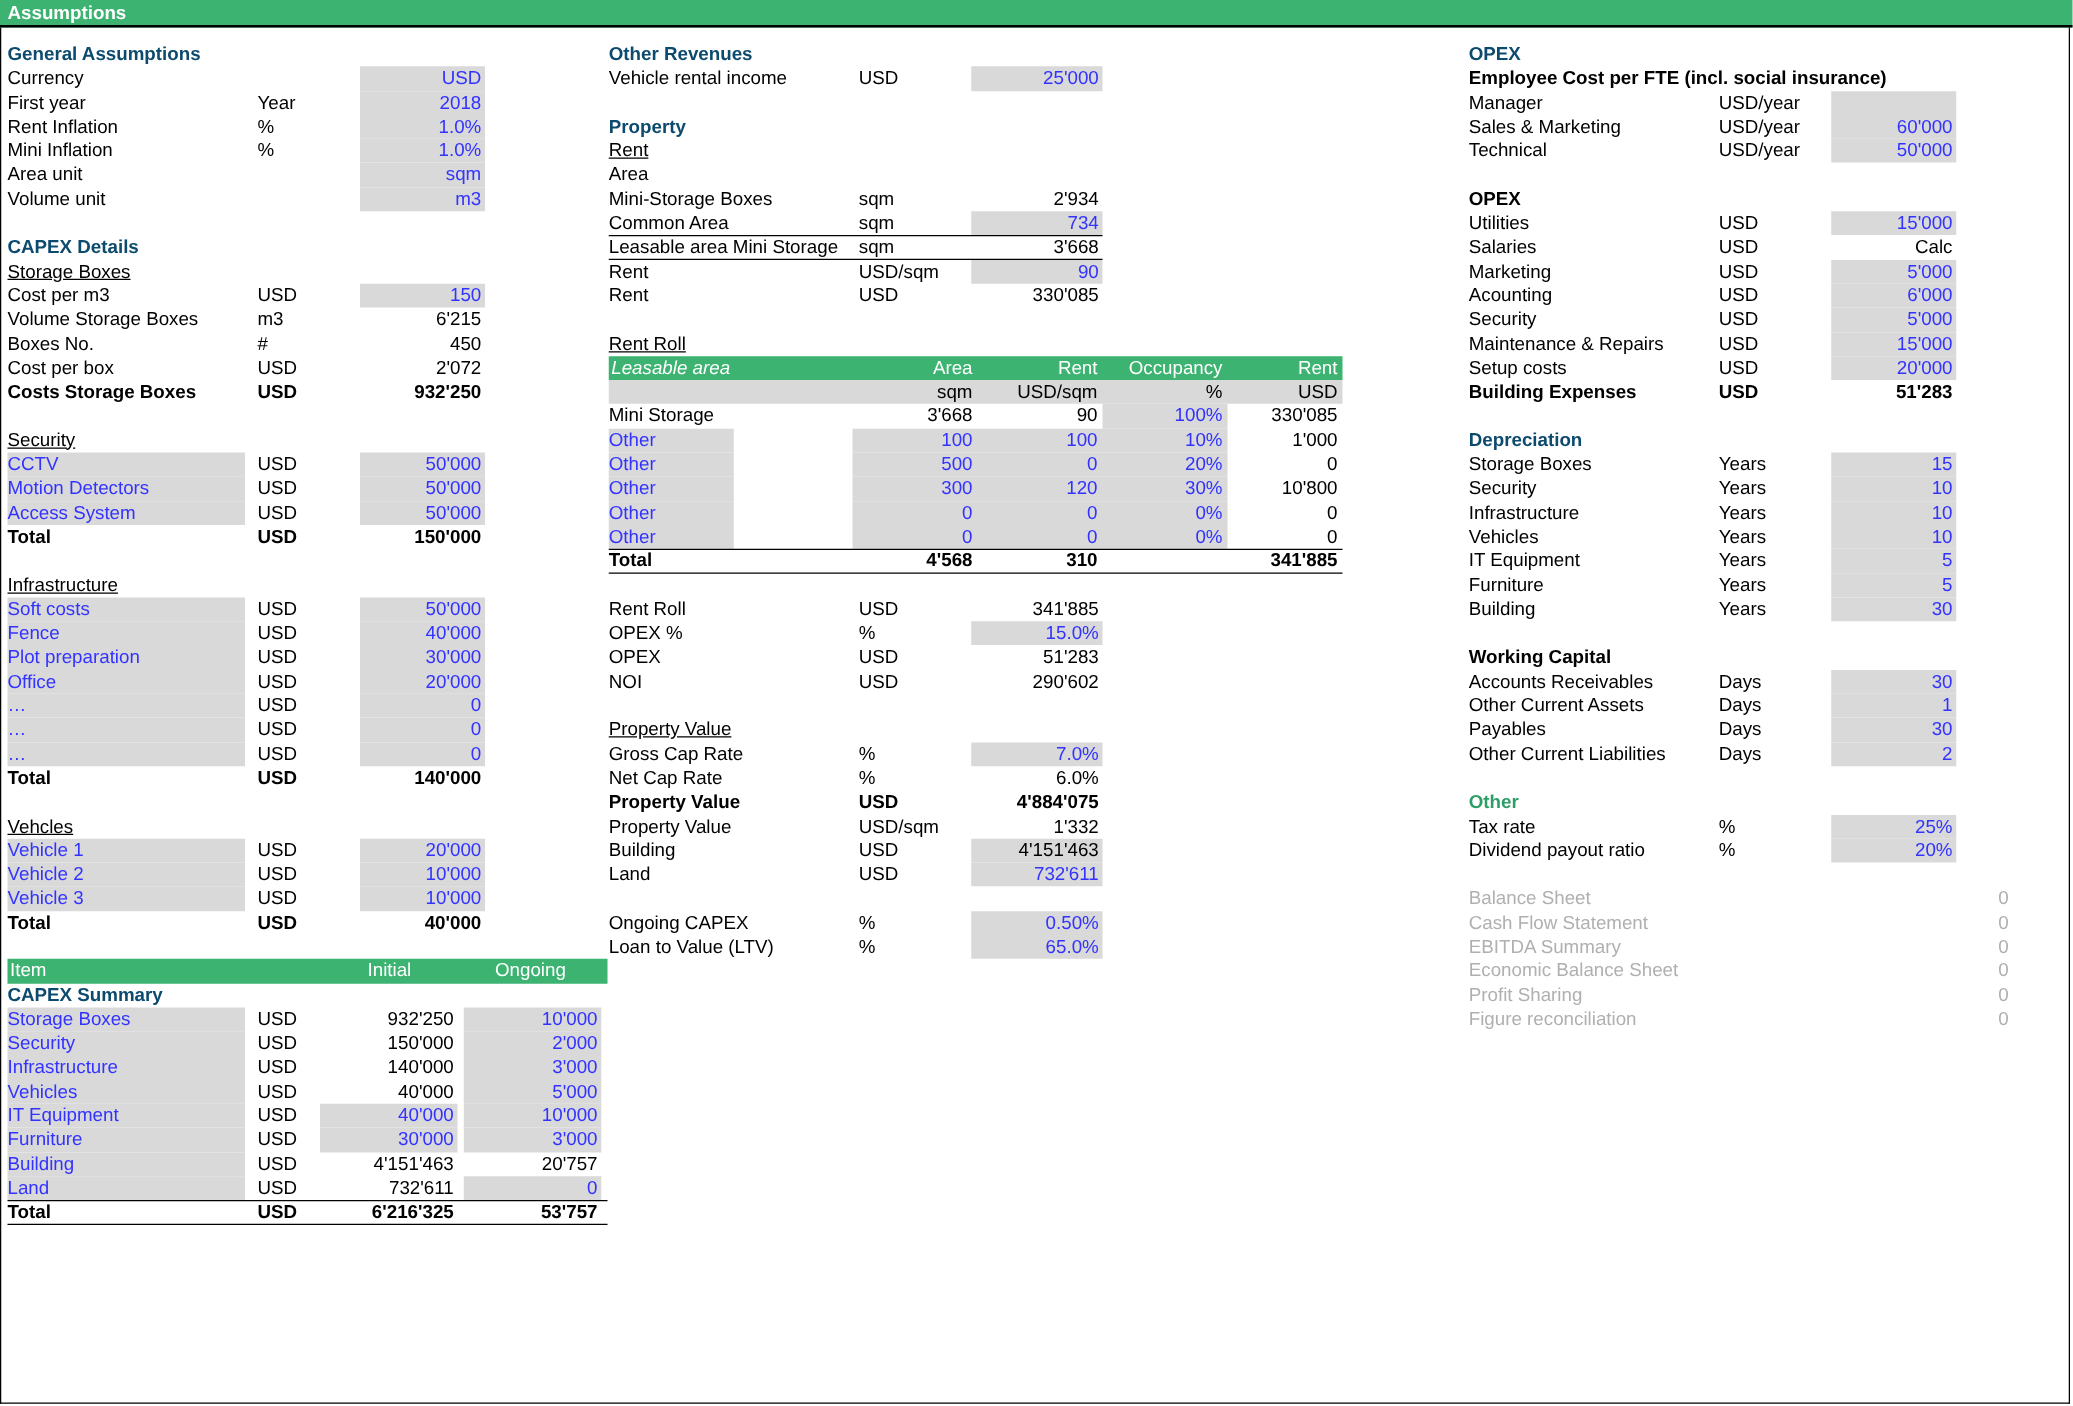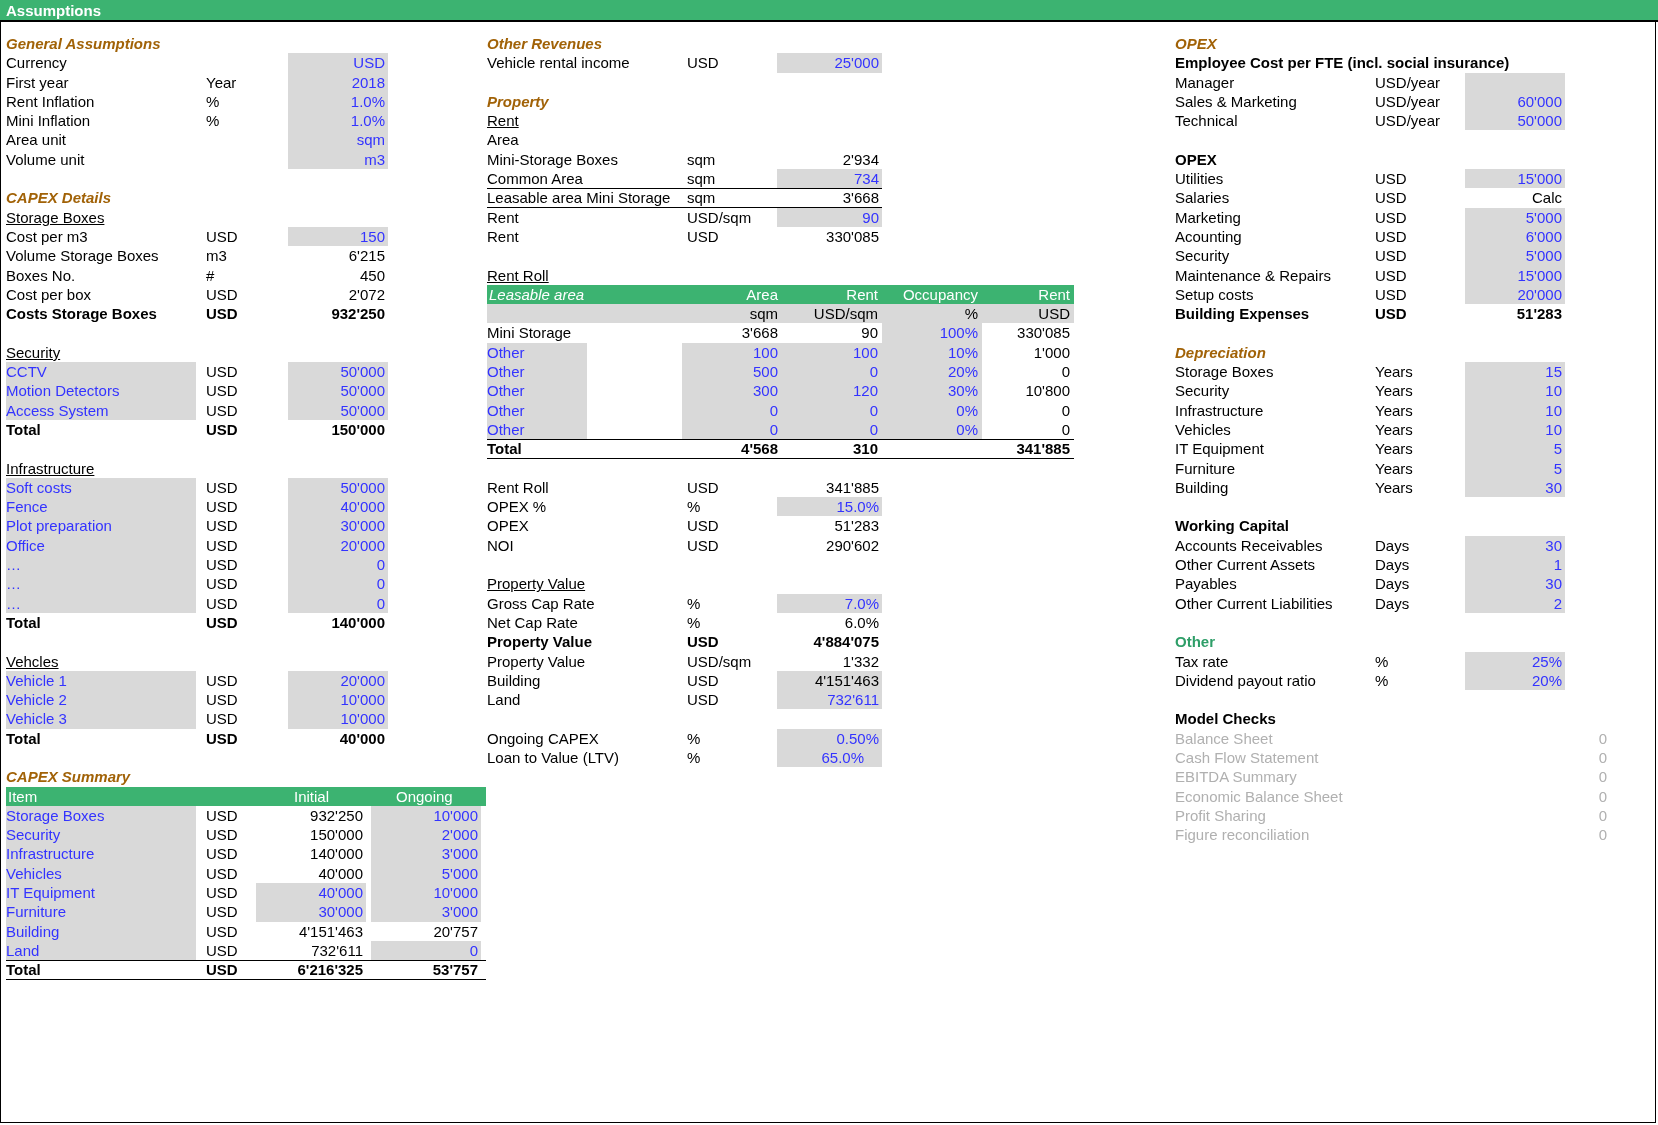--- a/index.html
+++ b/index.html
@@ -40,22 +40,21 @@
     width:1656px;
     height:1101px;
     border:1px solid #000;
     border-top:none;
     box-sizing:border-box;
   }
   
   .col{ position:absolute; top:0; }
   .row{ position:relative; height:19.3px; line-height:19.3px; white-space:nowrap; }
   .sec-head{
-    color:#a16207;
-    font-style:italic;
+    color:#0c4a6e;
     font-weight:bold;
   }
   .sec-head-plain{
     color:#2e9e68;
     font-weight:bold;
     font-style:normal;
   }
   .bold{ font-weight:bold; }
   .under{ text-decoration:underline; }
   .blue{ color:#3333ff; }
@@ -266,27 +265,27 @@
         <div class="unit " style="left: 200px;">USD</div>
         <div class="cell r blue" style="left: 282px; width: 100px; padding-right: 3px;">10'000</div>
       </div>
       <div class="row">
         <div class="lbl bold">Total</div>
         <div class="unit bold" style="left: 200px;">USD</div>
         <div class="cell r bold" style="left: 282px; width: 100px; padding-right: 3px;">40'000</div>
       </div>
       <div class="row" style="height: 19.3px;"></div>
       <div class="row">
-        <div class="lbl sec-head">CAPEX Summary</div>
-      </div>
-      <div class="row">
         <div class="cell hdr-green" style="left: 0px; width: 480px;"></div>
         <div class="cell l" style="left: 2px; width: 190px; color: rgb(255, 255, 255);">Item</div>
         <div class="cell l" style="left: 288px; width: 100px; color: rgb(255, 255, 255);">Initial</div>
         <div class="cell l" style="left: 390px; width: 100px; color: rgb(255, 255, 255);">Ongoing</div>
+      </div>
+      <div class="row">
+        <div class="lbl sec-head">CAPEX Summary</div>
       </div>
       <div class="row">
         <div class="cell shade" style="left: 0px; width: 190px;"></div>
         <div class="cell shade" style="left: 365px; width: 110px;"></div>
         <div class="lbl blue">Storage Boxes</div>
         <div class="unit" style="left: 200px;">USD</div>
         <div class="cell r " style="left: 250px; width: 110px; padding-right: 3px;">932'250</div>
         <div class="cell r blue" style="left: 365px; width: 110px; padding-right: 3px;">10'000</div>
       </div>
       <div class="row">
@@ -548,21 +547,21 @@
       <div class="row">
         <div class="cell shade" style="left: 290px; width: 105px;"></div>
         <div class="lbl ">Ongoing CAPEX</div>
         <div class="unit " style="left: 200px;">%</div>
         <div class="cell r blue" style="left: 290px; width: 105px; padding-right: 3px;">0.50%</div>
       </div>
       <div class="row">
         <div class="cell shade" style="left: 290px; width: 105px;"></div>
         <div class="lbl ">Loan to Value (LTV)</div>
         <div class="unit " style="left: 200px;">%</div>
-        <div class="cell r blue" style="left: 290px; width: 105px; padding-right: 18px;">65.0%</div>
+        <div class="cell r blue" style="left: 290px; width: 105px; padding-right: 3px;">65.0%</div>
       </div>
     </div>
 
   <div class="col" id="col-right" style="left:1175px; top:34px; width:480px;">
       <div class="row">
         <div class="lbl sec-head">OPEX</div>
       </div>
       <div class="row">
         <div class="lbl bold">Employee Cost per FTE (incl. social insurance)</div>
       </div>
@@ -718,23 +717,20 @@
         <div class="unit " style="left: 200px;">%</div>
         <div class="cell r blue" style="left: 290px; width: 100px; padding-right: 3px;">25%</div>
       </div>
       <div class="row">
         <div class="cell shade" style="left: 290px; width: 100px;"></div>
         <div class="lbl ">Dividend payout ratio</div>
         <div class="unit " style="left: 200px;">%</div>
         <div class="cell r blue" style="left: 290px; width: 100px; padding-right: 3px;">20%</div>
       </div>
       <div class="row" style="height: 19.3px;"></div>
-      <div class="row">
-        <div class="lbl bold">Model Checks</div>
-      </div>
       <div class="row">
         <div class="lbl grey-txt">Balance Sheet</div>
         <div class="cell r grey-txt" style="left: 345px; width: 90px; padding-right: 3px;">0</div>
       </div>
       <div class="row">
         <div class="lbl grey-txt">Cash Flow Statement</div>
         <div class="cell r grey-txt" style="left: 345px; width: 90px; padding-right: 3px;">0</div>
       </div>
       <div class="row">
         <div class="lbl grey-txt">EBITDA Summary</div>

